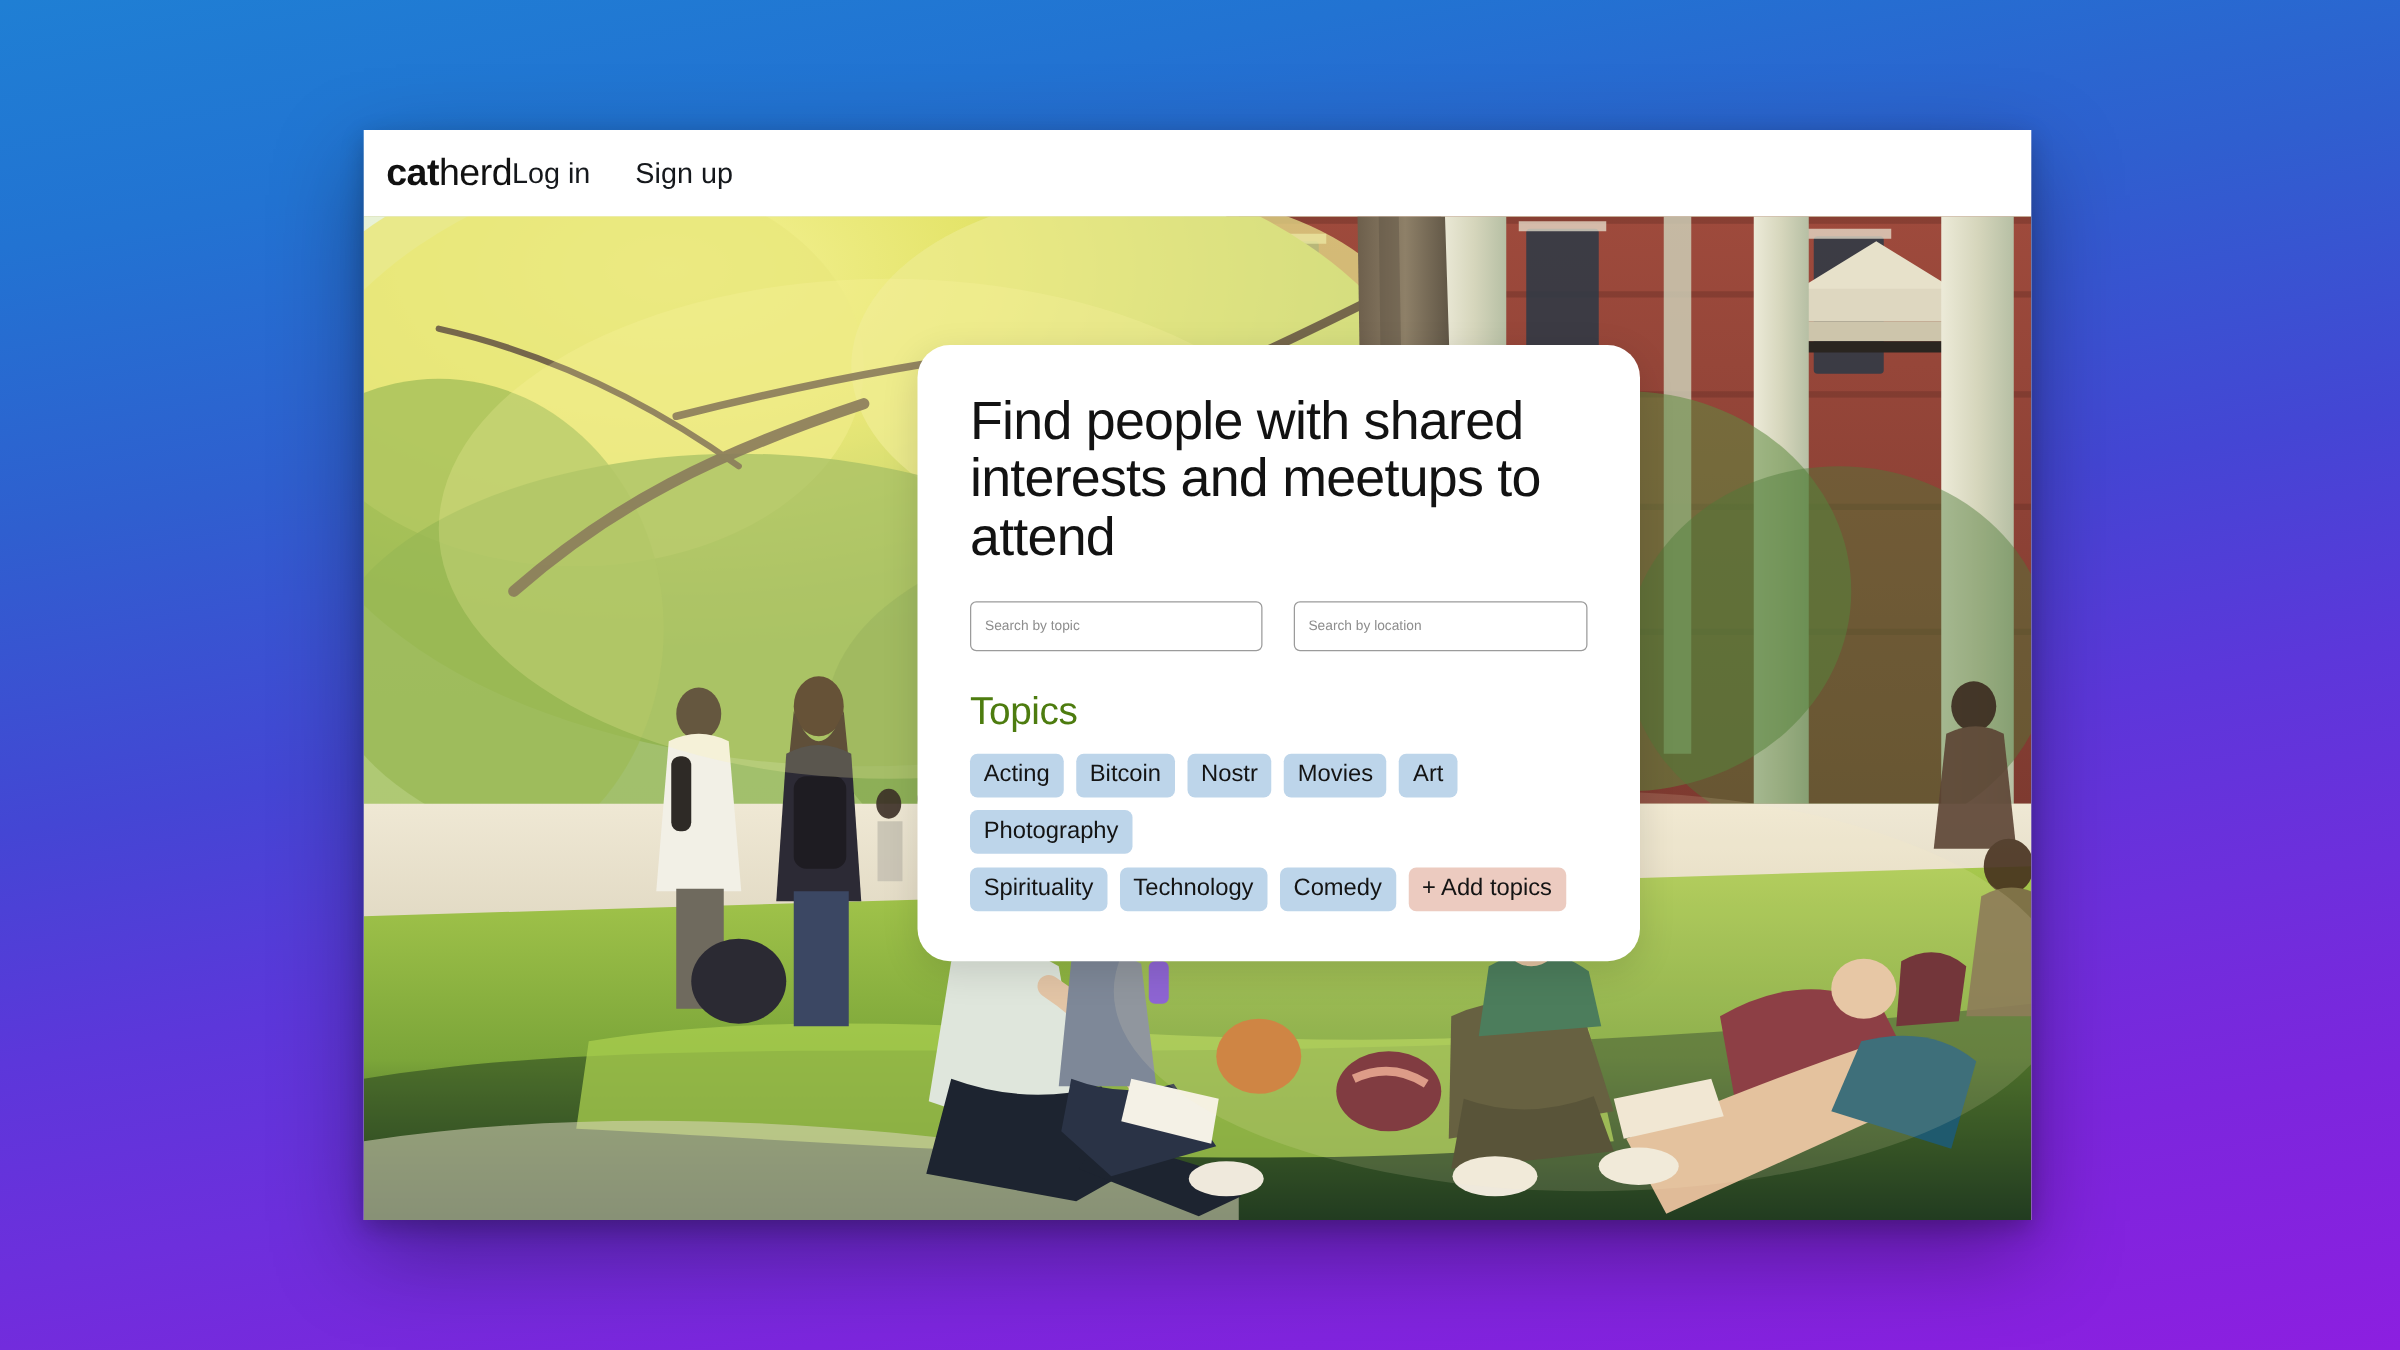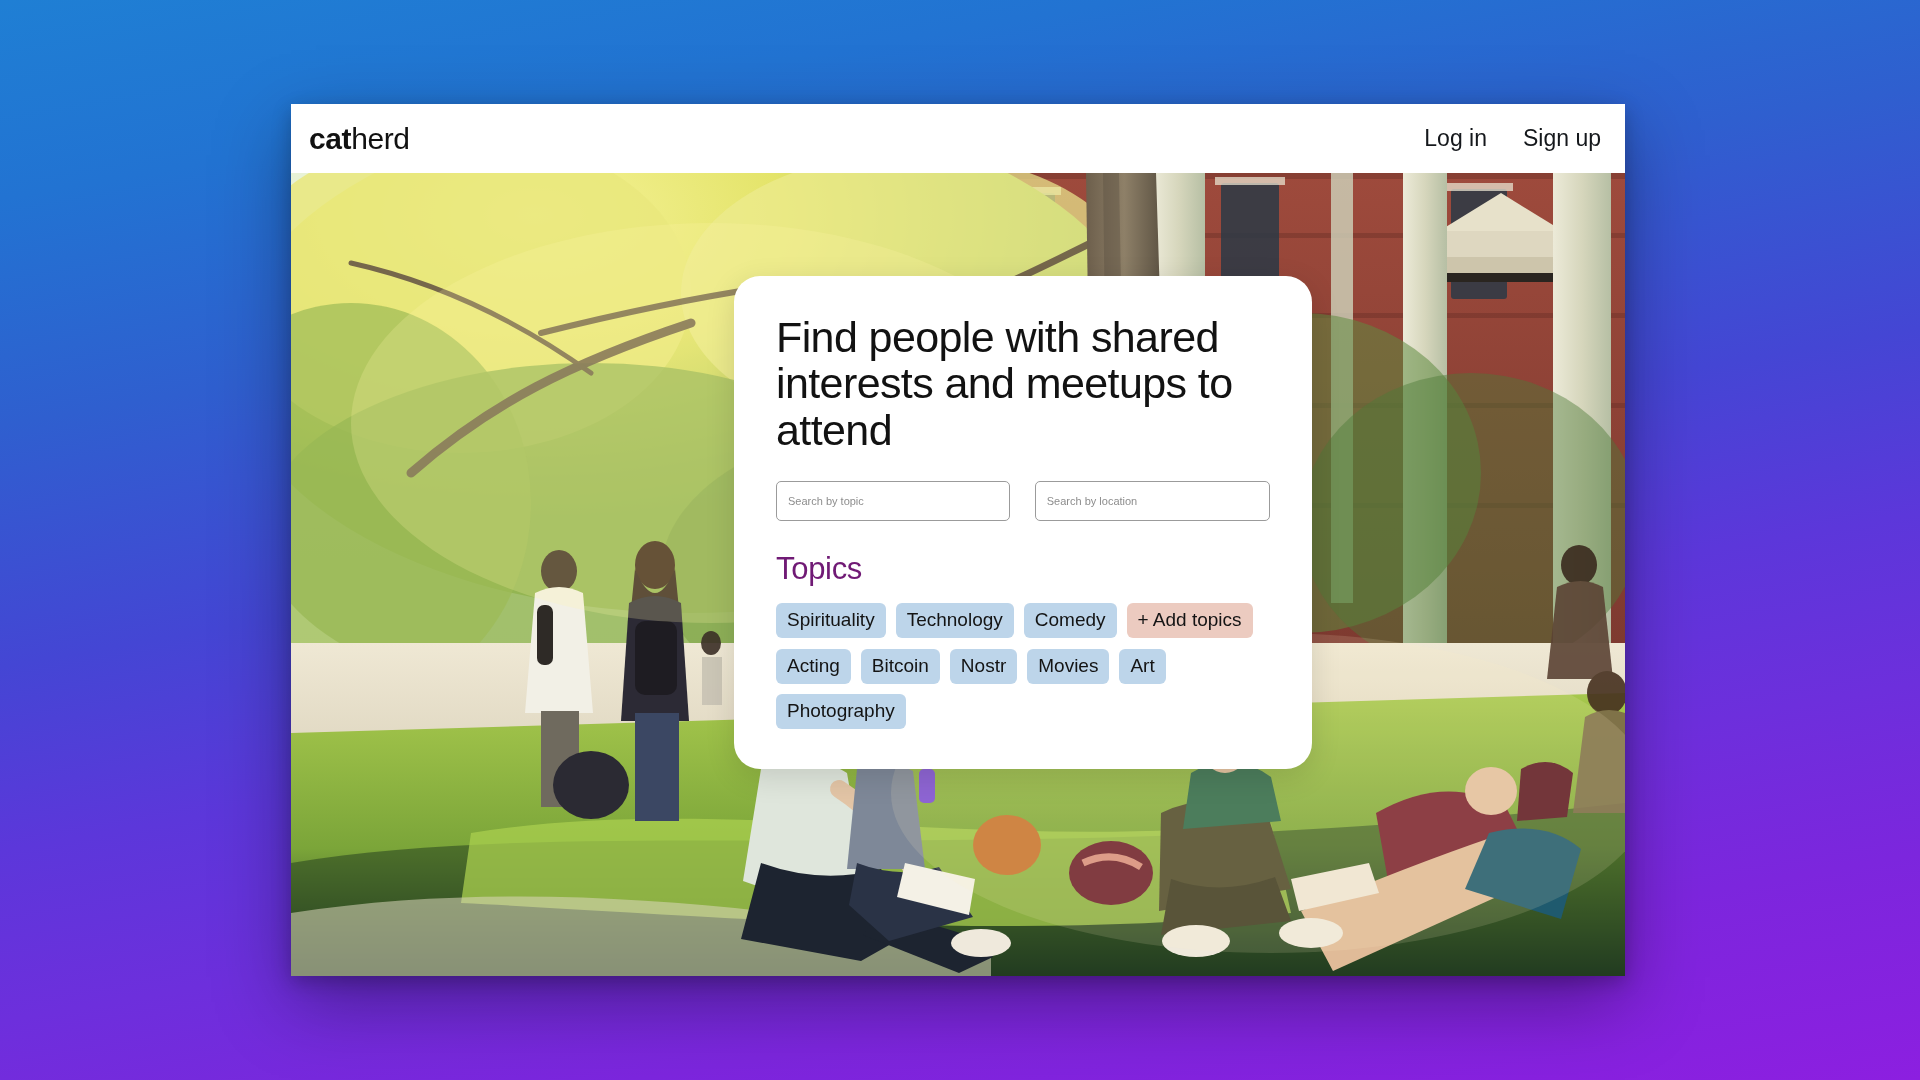--- a/index.html
+++ b/index.html
@@ -27,21 +27,20 @@
     box-shadow:0 26px 70px rgba(0,0,0,.34), 0 6px 18px rgba(0,0,0,.22);
     overflow:hidden;
   }
 
   
   .site-header {
     height:69px;
     background:#ffffff;
     display:flex;
     align-items:center;
-    justify-content:space-between;
     padding:0 18px 0 16px;
     position:relative;
     z-index:4;
   }
   .logo {
     font-size:30px;
     letter-spacing:-0.4px;
     color:#111;
     line-height:1;
     white-space:nowrap;
@@ -101,21 +100,21 @@
     color:#2a2a2a;
     padding:0 11px;
   }
   .field::placeholder { color:#8d8d8d; }
   .field.topic { width:300px; }
   .field.location { width:302px; }
 
   .topics-title {
     font-size:31px;
     font-weight:400;
-    color:#701a75;
+    color:#4d7c0f;
     letter-spacing:-0.3px;
     margin-bottom:16px;
   }
   .tag-rows { display:flex; flex-direction:column; gap:11px; }
   .tag-row { display:flex; gap:10px; flex-wrap:wrap; }
   .tag {
     background:#bdd5ea;
     border:none;
     border-radius:6px;
     padding:6px 11px 7px;
@@ -345,30 +344,30 @@
 
       <div class="search-row">
         <input class="field topic" type="text" placeholder="Search by topic" style="">
         <input class="field location" type="text" placeholder="Search by location" style="">
       </div>
 
       <h2 class="topics-title">Topics</h2>
 
       <div class="tag-rows">
         <div class="tag-row">
-          <button class="tag">Spirituality</button>
-          <button class="tag">Technology</button>
-          <button class="tag">Comedy</button>
-          <button class="tag add">+ Add topics</button>
-        </div>
-        <div class="tag-row">
           <button class="tag">Acting</button>
           <button class="tag">Bitcoin</button>
           <button class="tag">Nostr</button>
           <button class="tag">Movies</button>
           <button class="tag">Art</button>
           <button class="tag">Photography</button>
         </div>
+        <div class="tag-row">
+          <button class="tag">Spirituality</button>
+          <button class="tag">Technology</button>
+          <button class="tag">Comedy</button>
+          <button class="tag add">+ Add topics</button>
+        </div>
       </div>
     </div>
 
   </div>
 </div>
 
 </body></html>

